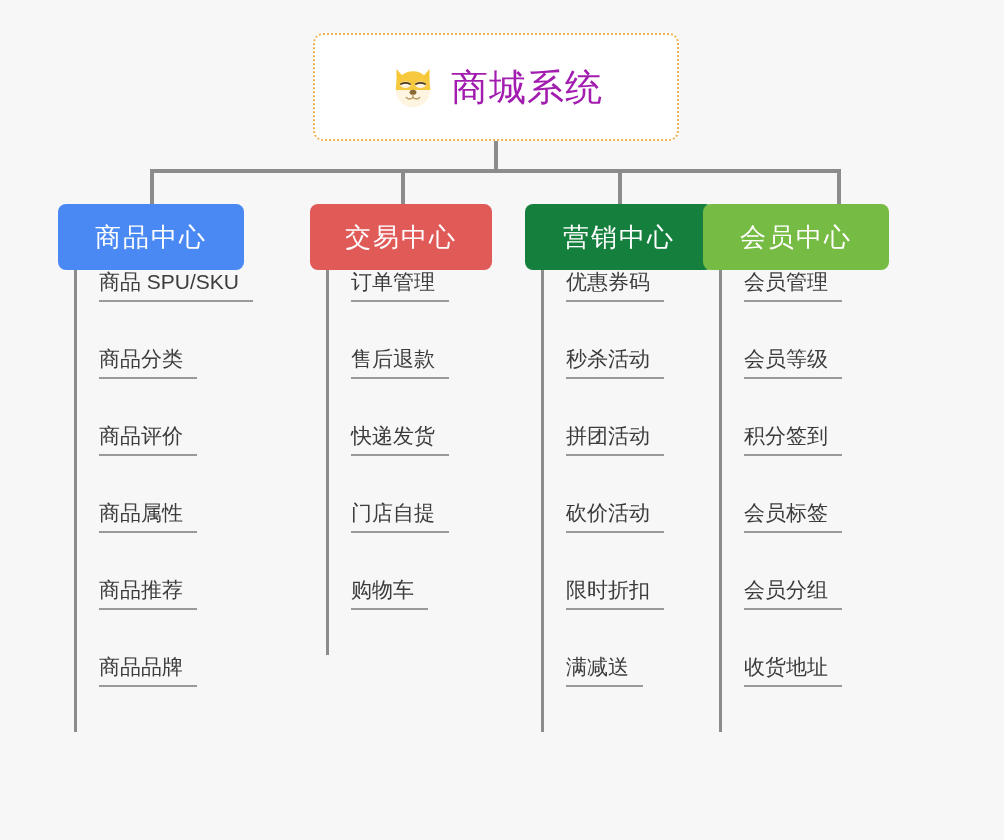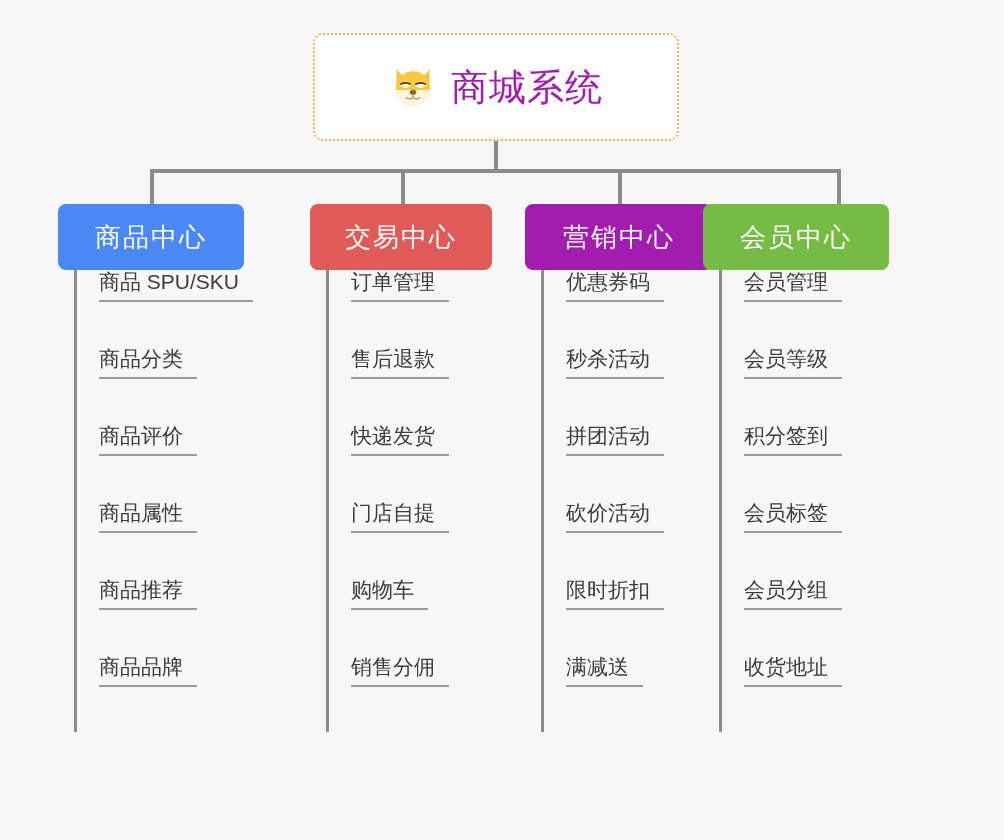--- a/index.html
+++ b/index.html
@@ -193,28 +193,25 @@
         </div>
       <div class="leaf">
           <span class="leaf-label">快递发货</span>
         </div>
       <div class="leaf">
           <span class="leaf-label">门店自提</span>
         </div>
       <div class="leaf">
           <span class="leaf-label">购物车</span>
         </div>
-      <div class="leaf">
-          <span class="leaf-label">销售分佣</span>
-        </div>
     </div>
   </div>
 
   <div class="column col-3">
-    <div class="cat-box" style="background-color: #a21caf;">营销中心</div>
+    <div class="cat-box" style="background-color: #15803d;">营销中心</div>
     <div class="leaf-list" style="border-left-color: rgb(140, 140, 140);">
       <div class="leaf">
           <span class="leaf-label">优惠券码</span>
         </div>
       <div class="leaf">
           <span class="leaf-label">秒杀活动</span>
         </div>
       <div class="leaf">
           <span class="leaf-label">拼团活动</span>
         </div>

